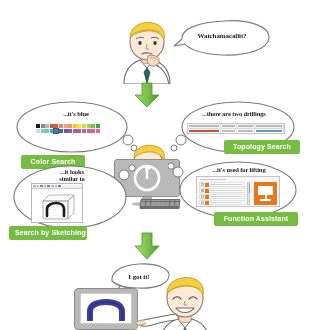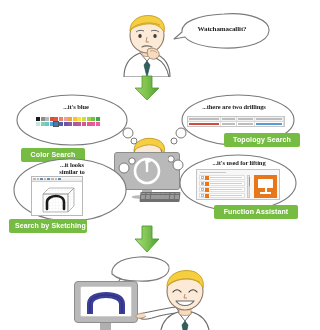--- a/index.html
+++ b/index.html
@@ -9,21 +9,21 @@
   }
   body {
     width: 305px;
     height: 330px;
     position: relative;
     font-family: "Liberation Sans", sans-serif;
     overflow: hidden;
   }
   .stage {
     position: absolute;
-    left: 0; top: 9px;
+    left: 0; top: 16px;
     width: 305px; height: 265px;
   }
   .abs { position: absolute; }
 
   
   .bubble-text {
     position: absolute;
     font-family: "Liberation Serif", serif;
     font-weight: bold;
     color: #222;
@@ -406,20 +406,21 @@
         <stop offset="1" stop-color="#4f9b33"></stop>
       </linearGradient>
     </defs>
     <path d="M9 1 L19 1 L19 14 L26 14 L14 27 L2 14 L9 14 Z" fill="url(#gB)" stroke="#4f9b33" stroke-width="0.9" stroke-linejoin="round"></path>
   </svg>
 
   <svg class="abs" style="left:106px; top:246px;" width="66" height="32" viewBox="0 0 66 32">
     <path d="M33 2 C52 1 64 7 63 14 C62 22 50 27 32 26 C20 26 10 23 6 19 C5 12 12 3 33 2 Z" fill="#ffffff" stroke="#7a7a7a" stroke-width="1.1" stroke-linejoin="round"></path>
     <path d="M14 24 L10 31 L22 26 Z" fill="#ffffff" stroke="#7a7a7a" stroke-width="1.1" stroke-linejoin="round"></path>
   </svg>
+  <div class="bubble-text" style="left:112px; top:257px; width:54px; font-size:7px;">I got it!</div>
 
   <div class="mon-body" style="left:74px; top:272px; width:64px; height:42px; border-radius:4px;"></div>
   <div class="mon-screen" style="left:80px; top:277px; width:52px; height:31px; border-radius:2px;"></div>
   <svg class="handle-blue" style="left:84px; top:283px;" width="44" height="22" viewBox="0 0 44 22">
     <path d="M6 21 L6 12 C6 6 13 3 22 3 C31 3 38 6 38 12 L38 21" fill="none" stroke="#3b3f98" stroke-width="6" stroke-linecap="round" stroke-linejoin="round"></path>
     <path d="M6 21 L6 12 C6 6 13 3 22 3 C31 3 38 6 38 12 L38 21" fill="none" stroke="#2a2e7a" stroke-width="1" stroke-linecap="round" stroke-linejoin="round"></path>
   </svg>
   <div class="mon-neck" style="left:100px; top:314px; width:11px; height:9px;"></div>
   <div class="mon-base" style="left:88px; top:321px; width:35px; height:5px;"></div>
 

